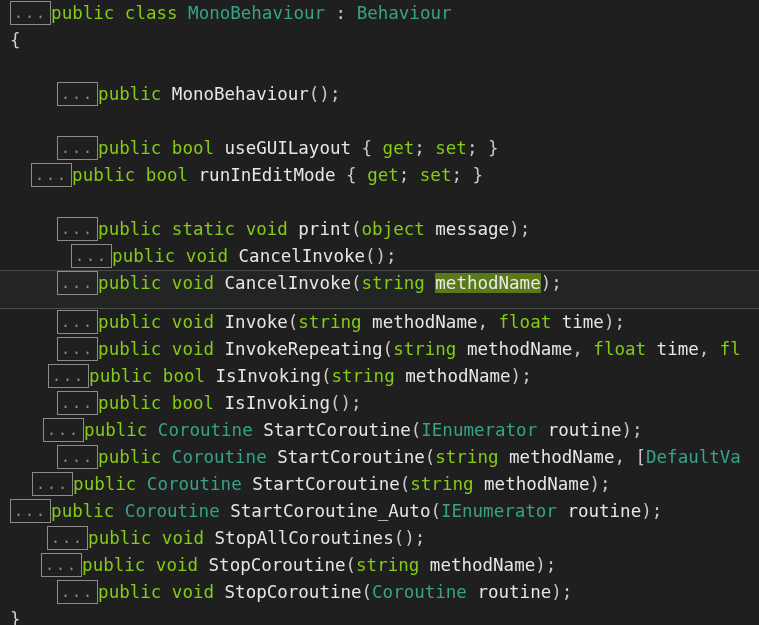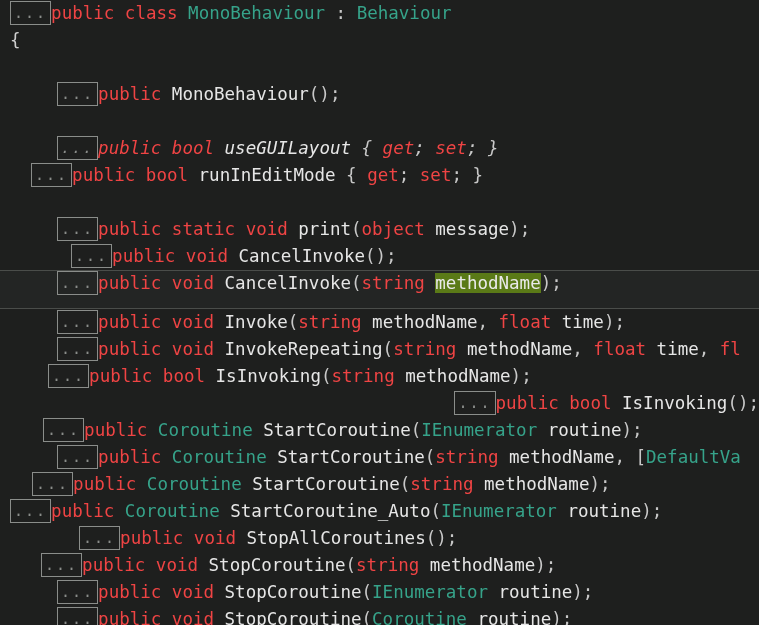--- a/index.html
+++ b/index.html
@@ -57,50 +57,49 @@
     height: 24px;
     box-sizing: border-box;
     padding: 0 3px;
     vertical-align: middle;
     position: relative;
     top: -1px;
     letter-spacing: 2px;
   }
 
   
-  .kw   { color: #ef4444; }       
+  .kw   { color: #84cc16; }       
   .typ  { color: #36a38a; }       
   .id   { color: #e6e6e6; }       
   .pun  { color: #c8c8c8; }       
   .hl   { background: #5a7a17; color: #eaeaea; }   
   .brace{ color: #cfcfcf; }
 </style>
 </head>
 <body>
 
 <div id="editor">
   <div class="code-area" id="lines-root">
       <div class="line" style="padding-left: 10px;"><span class="fold">...</span><span class="kw">public</span><span class="pun"> </span><span class="kw">class</span><span class="pun"> </span><span class="typ">MonoBehaviour</span><span class="pun"> : </span><span class="typ">Behaviour</span></div>
       <div class="line" style="padding-left: 10px;"><span class="brace">{</span></div>
       <div class="line blank" style="padding-left: 10px;"></div>
       <div class="line" style="padding-left: 57px;"><span class="fold">...</span><span class="kw">public</span><span class="pun"> </span><span class="id">MonoBehaviour</span><span class="pun">();</span></div>
       <div class="line blank" style="padding-left: 57px;"></div>
-      <div class="line" style="padding-left: 57px; font-style: italic;"><span class="fold">...</span><span class="kw">public</span><span class="pun"> </span><span class="kw">bool</span><span class="pun"> </span><span class="id">useGUILayout</span><span class="pun"> { </span><span class="kw">get</span><span class="pun">; </span><span class="kw">set</span><span class="pun">; }</span></div>
+      <div class="line" style="padding-left: 57px;"><span class="fold">...</span><span class="kw">public</span><span class="pun"> </span><span class="kw">bool</span><span class="pun"> </span><span class="id">useGUILayout</span><span class="pun"> { </span><span class="kw">get</span><span class="pun">; </span><span class="kw">set</span><span class="pun">; }</span></div>
       <div class="line" style="padding-left: 31px;"><span class="fold">...</span><span class="kw">public</span><span class="pun"> </span><span class="kw">bool</span><span class="pun"> </span><span class="id">runInEditMode</span><span class="pun"> { </span><span class="kw">get</span><span class="pun">; </span><span class="kw">set</span><span class="pun">; }</span></div>
       <div class="line blank" style="padding-left: 57px;"></div>
       <div class="line" style="padding-left: 57px;"><span class="fold">...</span><span class="kw">public</span><span class="pun"> </span><span class="kw">static</span><span class="pun"> </span><span class="kw">void</span><span class="pun"> </span><span class="id">print</span><span class="pun">(</span><span class="kw">object</span><span class="pun"> </span><span class="id">message</span><span class="pun">);</span></div>
       <div class="line" style="padding-left: 57px; margin-left: 14px;"><span class="fold">...</span><span class="kw">public</span><span class="pun"> </span><span class="kw">void</span><span class="pun"> </span><span class="id">CancelInvoke</span><span class="pun">();</span></div>
       <div class="line current" style="padding-left: 57px;"><span class="fold">...</span><span class="kw">public</span><span class="pun"> </span><span class="kw">void</span><span class="pun"> </span><span class="id">CancelInvoke</span><span class="pun">(</span><span class="kw">string</span><span class="pun"> </span><span class="hl">methodName</span><span class="pun">);</span></div>
       <div class="line" style="padding-left: 57px;"><span class="fold">...</span><span class="kw">public</span><span class="pun"> </span><span class="kw">void</span><span class="pun"> </span><span class="id">Invoke</span><span class="pun">(</span><span class="kw">string</span><span class="pun"> </span><span class="id">methodName</span><span class="pun">, </span><span class="kw">float</span><span class="pun"> </span><span class="id">time</span><span class="pun">);</span></div>
       <div class="line" style="padding-left: 57px;"><span class="fold">...</span><span class="kw">public</span><span class="pun"> </span><span class="kw">void</span><span class="pun"> </span><span class="id">InvokeRepeating</span><span class="pun">(</span><span class="kw">string</span><span class="pun"> </span><span class="id">methodName</span><span class="pun">, </span><span class="kw">float</span><span class="pun"> </span><span class="id">time</span><span class="pun">, </span><span class="kw">fl</span></div>
       <div class="line" style="padding-left: 48px;"><span class="fold">...</span><span class="kw">public</span><span class="pun"> </span><span class="kw">bool</span><span class="pun"> </span><span class="id">IsInvoking</span><span class="pun">(</span><span class="kw">string</span><span class="pun"> </span><span class="id">methodName</span><span class="pun">);</span></div>
-      <div class="line" style="padding-left: 57px; text-align: right;"><span class="fold">...</span><span class="kw">public</span><span class="pun"> </span><span class="kw">bool</span><span class="pun"> </span><span class="id">IsInvoking</span><span class="pun">();</span></div>
+      <div class="line" style="padding-left: 57px;"><span class="fold">...</span><span class="kw">public</span><span class="pun"> </span><span class="kw">bool</span><span class="pun"> </span><span class="id">IsInvoking</span><span class="pun">();</span></div>
       <div class="line" style="padding-left: 43px;"><span class="fold">...</span><span class="kw">public</span><span class="pun"> </span><span class="typ">Coroutine</span><span class="pun"> </span><span class="id">StartCoroutine</span><span class="pun">(</span><span class="typ">IEnumerator</span><span class="pun"> </span><span class="id">routine</span><span class="pun">);</span></div>
       <div class="line" style="padding-left: 57px;"><span class="fold">...</span><span class="kw">public</span><span class="pun"> </span><span class="typ">Coroutine</span><span class="pun"> </span><span class="id">StartCoroutine</span><span class="pun">(</span><span class="kw">string</span><span class="pun"> </span><span class="id">methodName</span><span class="pun">, </span><span class="pun">[</span><span class="typ">DefaultVa</span></div>
       <div class="line" style="padding-left: 32px;"><span class="fold">...</span><span class="kw">public</span><span class="pun"> </span><span class="typ">Coroutine</span><span class="pun"> </span><span class="id">StartCoroutine</span><span class="pun">(</span><span class="kw">string</span><span class="pun"> </span><span class="id">methodName</span><span class="pun">);</span></div>
       <div class="line" style=""><span class="fold">...</span><span class="kw">public</span><span class="pun"> </span><span class="typ">Coroutine</span><span class="pun"> </span><span class="id">StartCoroutine_Auto</span><span class="pun">(</span><span class="typ">IEnumerator</span><span class="pun"> </span><span class="id">routine</span><span class="pun">);</span></div>
-      <div class="line" style="padding-left: 32px; margin-left: 47px;"><span class="fold">...</span><span class="kw">public</span><span class="pun"> </span><span class="kw">void</span><span class="pun"> </span><span class="id">StopAllCoroutines</span><span class="pun">();</span></div>
+      <div class="line" style="padding-left: 47px;"><span class="fold">...</span><span class="kw">public</span><span class="pun"> </span><span class="kw">void</span><span class="pun"> </span><span class="id">StopAllCoroutines</span><span class="pun">();</span></div>
       <div class="line" style="padding-left: 41px;"><span class="fold">...</span><span class="kw">public</span><span class="pun"> </span><span class="kw">void</span><span class="pun"> </span><span class="id">StopCoroutine</span><span class="pun">(</span><span class="kw">string</span><span class="pun"> </span><span class="id">methodName</span><span class="pun">);</span></div>
-      <div class="line" style="padding-left: 57px;"><span class="fold">...</span><span class="kw">public</span><span class="pun"> </span><span class="kw">void</span><span class="pun"> </span><span class="id">StopCoroutine</span><span class="pun">(</span><span class="typ">IEnumerator</span><span class="pun"> </span><span class="id">routine</span><span class="pun">);</span></div>
       <div class="line" style="padding-left: 57px;"><span class="fold">...</span><span class="kw">public</span><span class="pun"> </span><span class="kw">void</span><span class="pun"> </span><span class="id">StopCoroutine</span><span class="pun">(</span><span class="typ">Coroutine</span><span class="pun"> </span><span class="id">routine</span><span class="pun">);</span></div>
       <div class="line" style="padding-left: 10px;"><span class="brace">}</span></div>
     </div>
 </div>
 
 </body></html>

